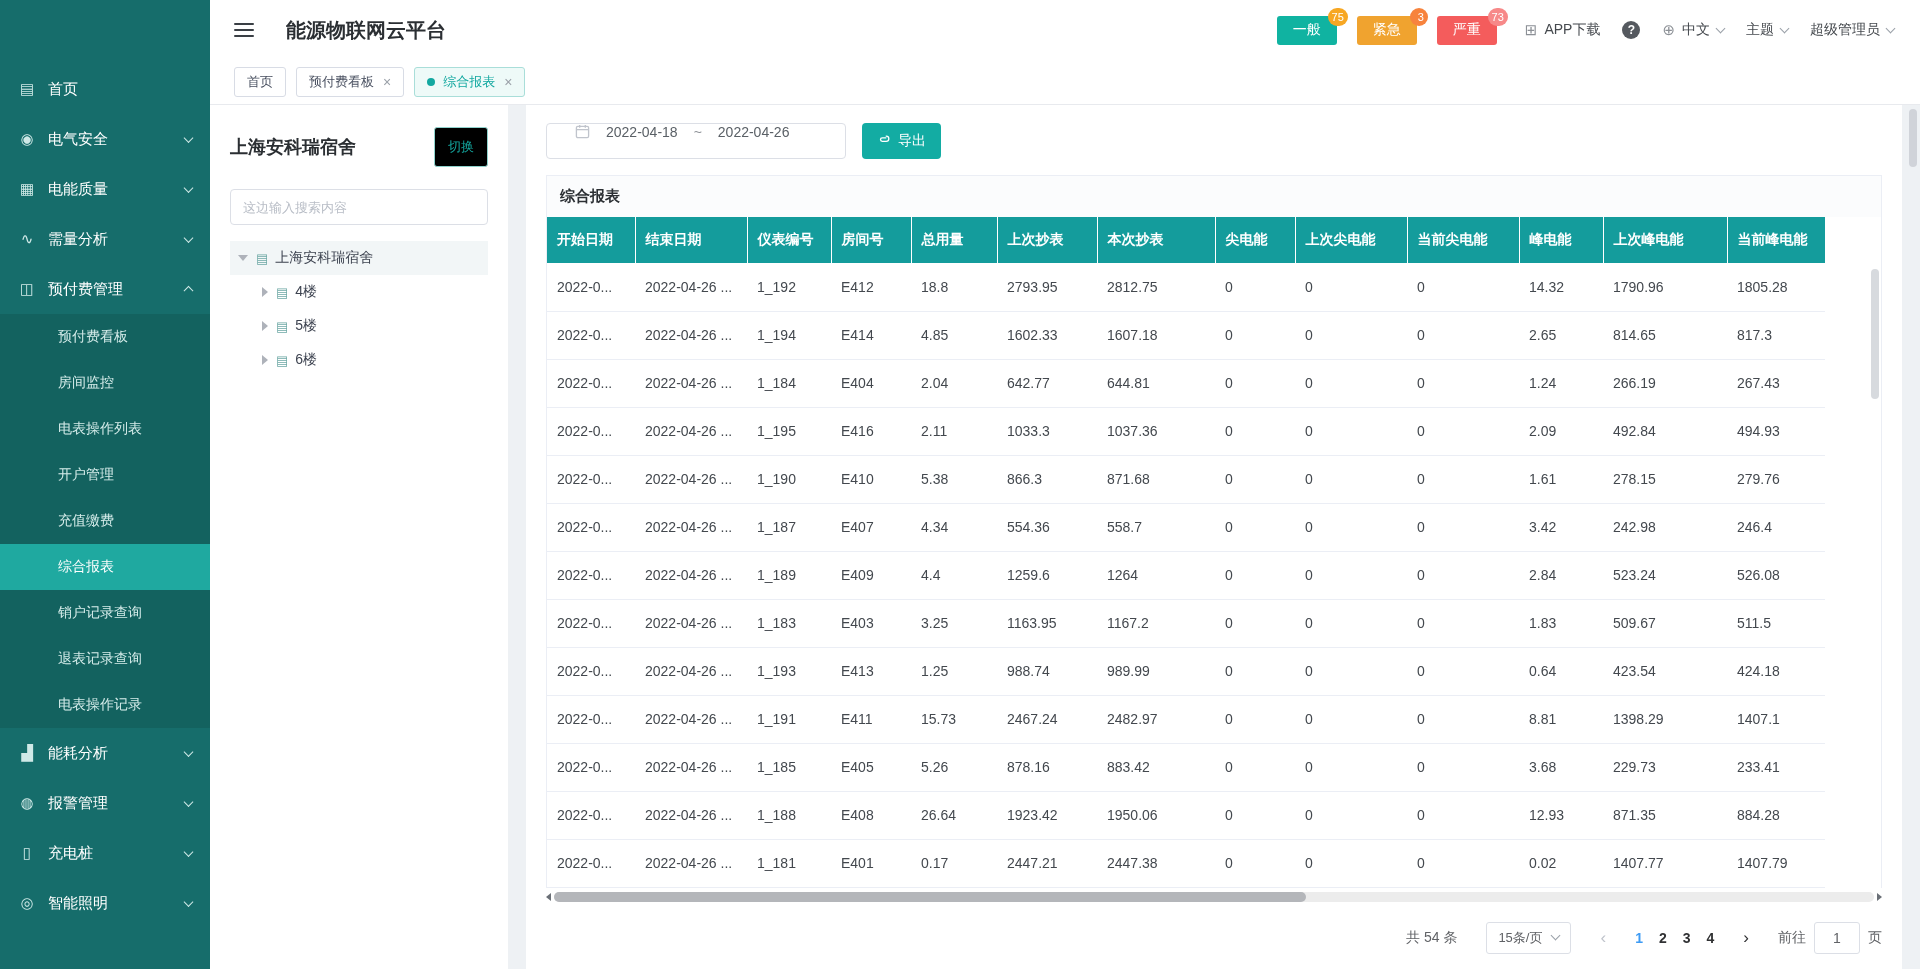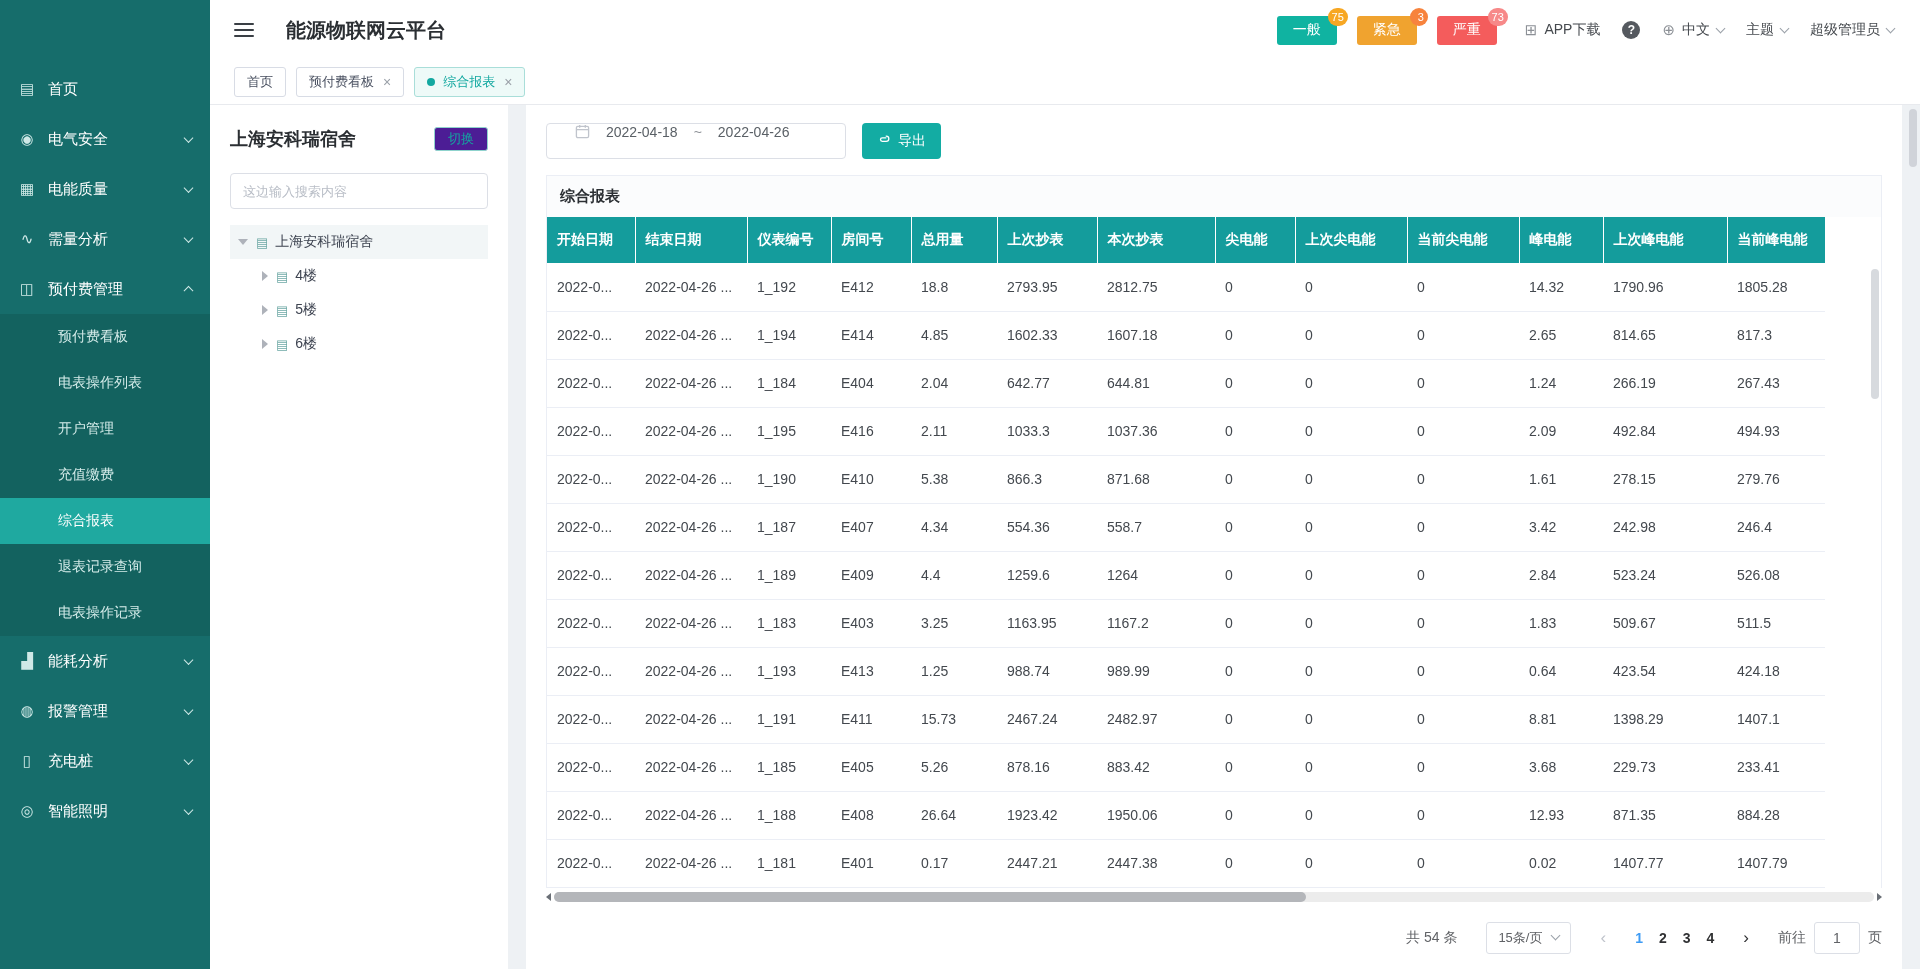--- a/index.html
+++ b/index.html
@@ -41,21 +41,21 @@
   .tab{height:30px;display:inline-flex;align-items:center;padding:0 12px;border:1px solid #d8dce5;border-radius:3px;font-size:13px;color:#495060;background:#fff;cursor:pointer;white-space:nowrap}
   .tab.active{color:#13a8a0;border-color:#a9ded9;background:#eefaf8}
   .tab-dot{width:8px;height:8px;border-radius:50%;background:#13a8a0;margin-right:8px;display:inline-block}
   .tab-x{margin-left:9px;color:#9aa0a8;font-size:14px;cursor:pointer}
 
   
   .content{flex:1;display:flex;min-height:0;background:#eef1f4;overflow:hidden;position:relative}
   .tree-panel{width:298px;background:#fff;flex-shrink:0;padding:22px 20px;overflow:hidden}
   .panel-head{display:flex;align-items:center;justify-content:space-between;margin-bottom:22px}
   .site{font-size:18px;font-weight:bold;color:#2b2f33}
-  .switch-btn{border:1px solid #8fd3cd;color:#13a8a0;background:#4c1d95;border-radius:3px;font-size:13px;padding:2px 13px;cursor:pointer;font-family:inherit}
+  .switch-btn{border:1px solid #8fd3cd;color:#13a8a0;background:#000000;border-radius:3px;font-size:13px;padding:10px 13px;cursor:pointer;font-family:inherit}
   .search{width:100%;height:36px;border:1px solid #dcdfe6;border-radius:4px;padding:0 12px;font-size:13px;color:#606266;outline:none;margin-bottom:16px;font-family:inherit}
   .search::placeholder{color:#b8bdc6}
   .tree-root{display:flex;align-items:center;height:34px;background:#f2f6f7;padding:0 8px;font-size:14px;color:#3d4350;cursor:pointer}
   .tree-child{display:flex;align-items:center;height:34px;padding:0 8px 0 32px;font-size:14px;color:#3d4350;cursor:pointer}
   .caret{display:inline-block;width:0;height:0;margin-right:8px;flex-shrink:0}
   .caret.down{border-left:5px solid transparent;border-right:5px solid transparent;border-top:6px solid #aeb2ba}
   .caret.right{border-top:5px solid transparent;border-bottom:5px solid transparent;border-left:6px solid #aeb2ba}
   .bld-ic{color:#6fa9a6;margin-right:7px;font-size:13px}
 
   .gap{width:18px;flex-shrink:0}
@@ -119,24 +119,26 @@
           <span class="mi-label">需量分析</span>
           <span class="mi-chev"></span>
         </div>
         <div class="menu-item">
           <span class="mi-icon">◫</span>
           <span class="mi-label">预付费管理</span>
           <span class="mi-chev up"></span>
         </div>
         <div class="submenu">
           <div class="sub-item">预付费看板</div>
+          <div class="sub-item">房间监控</div>
           <div class="sub-item">电表操作列表</div>
           <div class="sub-item">开户管理</div>
           <div class="sub-item">充值缴费</div>
           <div class="sub-item active">综合报表</div>
+          <div class="sub-item">销户记录查询</div>
           <div class="sub-item">退表记录查询</div>
           <div class="sub-item">电表操作记录</div>
         </div>
         <div class="menu-item">
           <span class="mi-icon">▟</span>
           <span class="mi-label">能耗分析</span>
           <span class="mi-chev"></span>
         </div>
         <div class="menu-item">
           <span class="mi-icon">◍</span>

